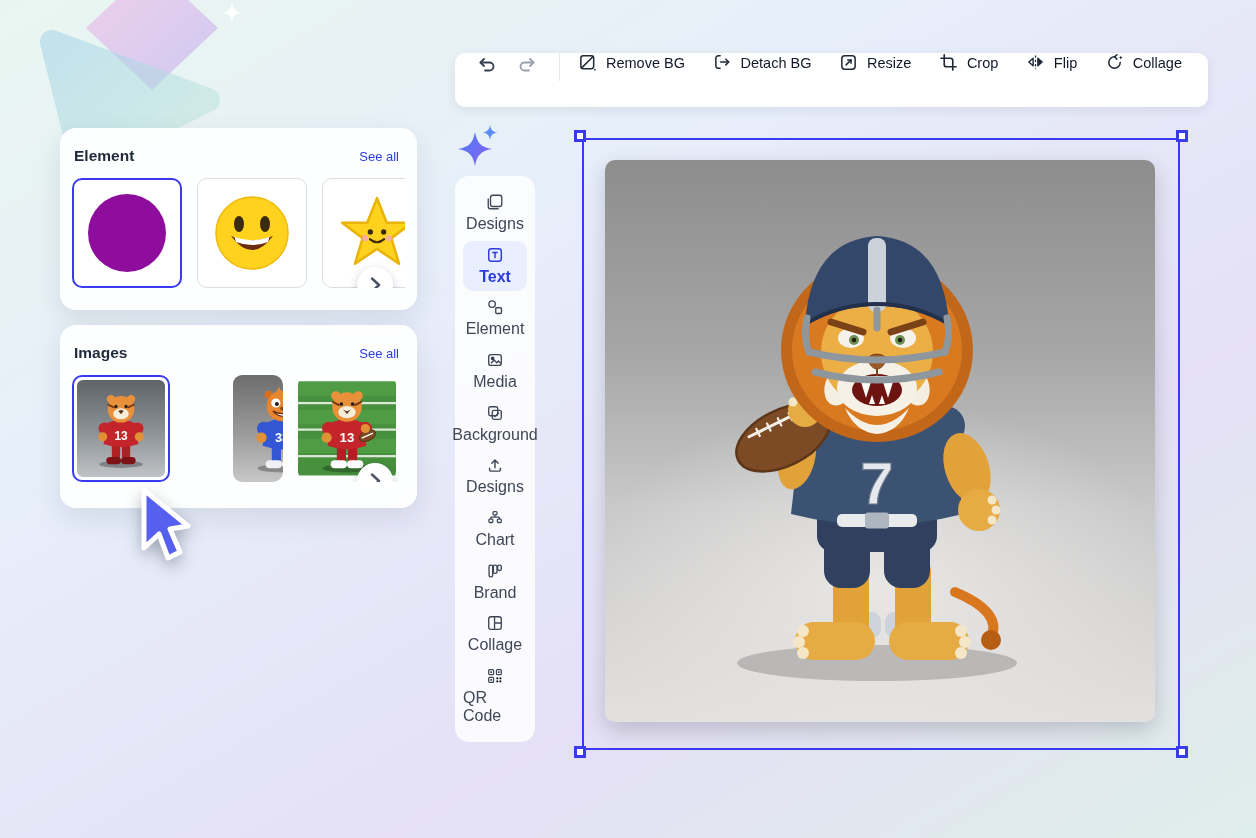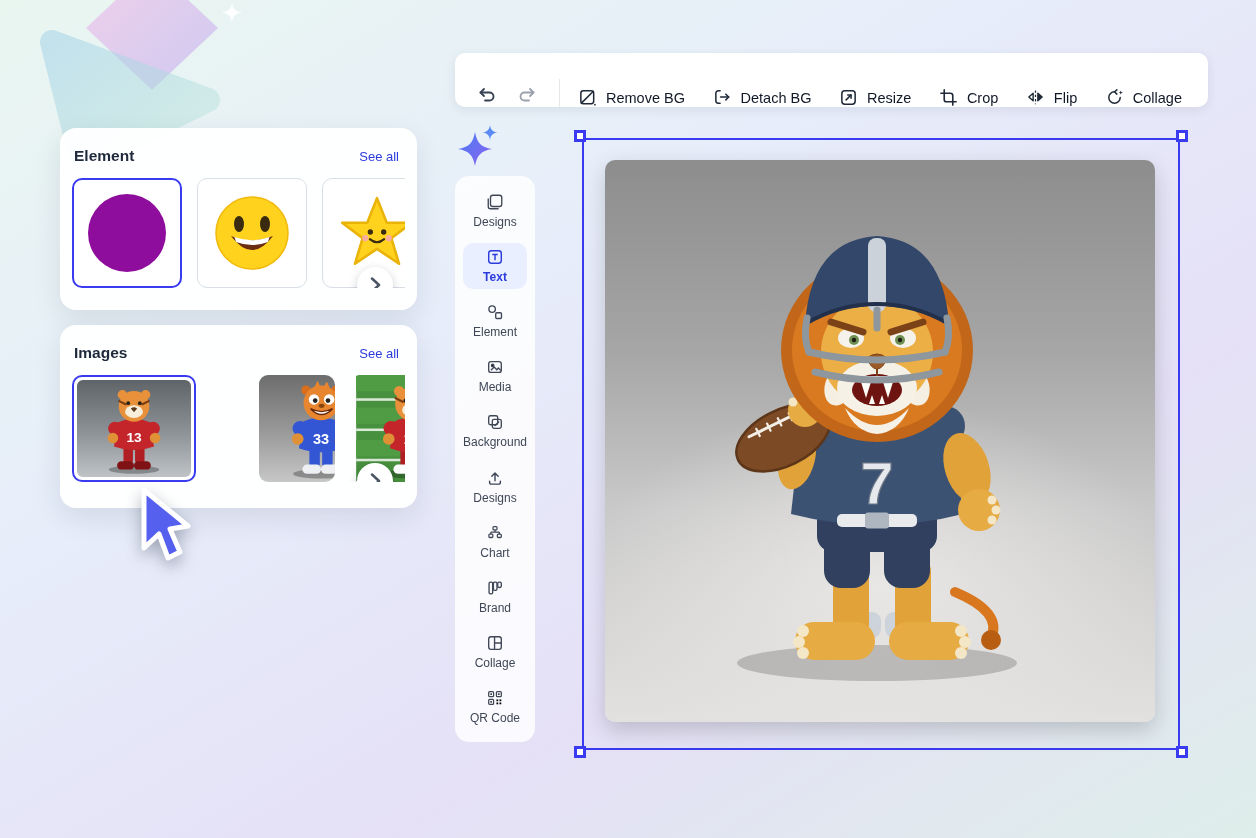--- a/index.html
+++ b/index.html
@@ -7,21 +7,21 @@
   body { font-family:"Liberation Sans", sans-serif; }
   .stage{
     position:relative; width:1256px; height:838px; overflow:hidden;
     background:linear-gradient(150deg,#e9f6f0 0%,#e7eefa 34%,#e5e0f6 68%,#deeeea 100%);
   }
   
   .deco{ position:absolute; left:0; top:0; pointer-events:none; }
   
   .toolbar{
     position:absolute; left:455px; top:53px; width:753px; height:54px;
-    background:#ffffff; border-radius:10px; display:flex; align-items:flex-end;
+    background:#ffffff; border-radius:10px; display:flex; align-items:flex-start;
     padding:0 20px; box-shadow:0 3px 12px rgba(16,24,40,.08);
   }
   .tool-hist{ display:flex; align-items:center; gap:16px; }
   .ibtn{ width:24px; height:24px; display:flex; align-items:center; justify-content:center; cursor:pointer; }
   .tb-div{ width:1px; height:28px; background:#e5e7eb; margin:0 18px 0 20px; }
   .tbtns{ flex:1; display:flex; align-items:center; justify-content:space-between; padding-right:6px; }
   .tbtn{ display:flex; align-items:center; gap:9px; font-size:14.5px; font-weight:500; color:#111827; cursor:pointer; white-space:nowrap; }
   .tbtn svg{ display:block; }
   
   .panel{
@@ -33,21 +33,21 @@
   .panel-im{ top:325px; height:183px; }
   .phead{ display:flex; align-items:center; justify-content:space-between; padding:0 6px 0 2px; height:24px; margin-bottom:10px; }
   .ptitle{ font-size:15.5px; font-weight:700; color:#1e293b; }
   .seeall{ font-size:13px; font-weight:500; color:#2b3bdc; cursor:pointer; }
   .cards{ display:flex; gap:15px; overflow:hidden; position:relative; }
   .card{
     flex:none; width:110px; height:110px; background:#fff; border:1.5px solid #d9dde6;
     border-radius:10px; display:flex; align-items:center; justify-content:center;
   }
   .card.sel{ border:2px solid #3a3af0; }
-  .icard{ flex:none; width:124px; height:107px; border-radius:10px; overflow:hidden; }
+  .icard{ flex:none; width:98px; height:107px; border-radius:10px; overflow:hidden; }
   .icard .thumb{ width:100%; height:100%; border-radius:9px; overflow:hidden; }
   .icard.sel{ border:2px solid #3a3af0; padding:3px; background:#fff; }
   .icard.sel .thumb{ border-radius:6px; }
   .thumb{ position:relative; }
   .bg-gray{ background:linear-gradient(180deg,#6d6d6d 0%,#9b9b9b 55%,#c7c7c7 100%);margin-left:48px; }
   .bg-gray2{ background:linear-gradient(180deg,#5f6468 0%,#8e9398 55%,#bfc3c6 100%); }
   .thumb svg{ width:100%; height:100%; display:block; }
   .chev{
     position:absolute; width:36px; height:36px; border-radius:50%; background:#fff;
     box-shadow:0 3px 10px rgba(15,23,42,.22); display:flex; align-items:center; justify-content:center;
@@ -56,21 +56,21 @@
   .chev-el{ top:89px; } .chev-im{ top:88px; }
   .circle-el{ width:78px; height:78px; border-radius:50%; background:#8e0d9c; }
   
   .sparkles{ position:absolute; left:455px; top:122px; }
   .side{
     position:absolute; left:455px; top:176px; width:80px; height:566px;
     background:rgba(255,255,255,.82); border-radius:14px;
     display:flex; flex-direction:column; justify-content:space-between; padding:12px 8px;
   }
   .sitem{ display:flex; flex-direction:column; align-items:center; gap:4px; cursor:pointer; padding:5px 0; border-radius:10px; }
-  .sitem .slabel{ font-size:12px; color:#3f4756; }
+  .sitem .slabel{ font-size:16px; color:#3f4756; }
   .sitem svg{ stroke:#3f4756; }
   .sitem.sel{ background:#e9efff;justify-content:center; }
   .sitem.sel .slabel{ color:#2b3bdc; font-weight:600; }
   .sitem.sel svg{ stroke:#2b3bdc; }
   
   .selection{ position:absolute; left:582px; top:138px; width:598px; height:612px; border:2px solid #3a3af0; }
   .handle{ position:absolute; width:12px; height:12px; background:#fff; border:3px solid #3a3af0; }
   .h-tl{ left:-10px; top:-10px; } .h-tr{ right:-10px; top:-10px; }
   .h-bl{ left:-10px; bottom:-10px; } .h-br{ right:-10px; bottom:-10px; }
   .canvas-img{

